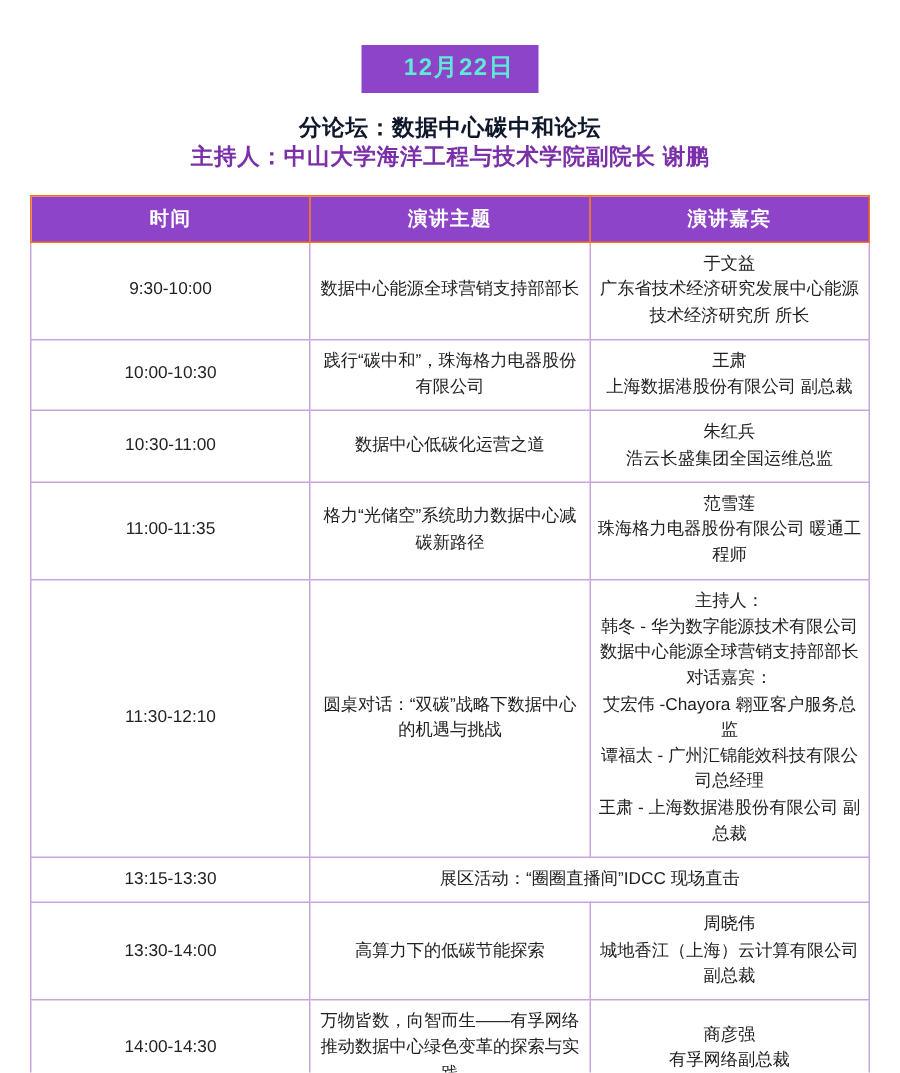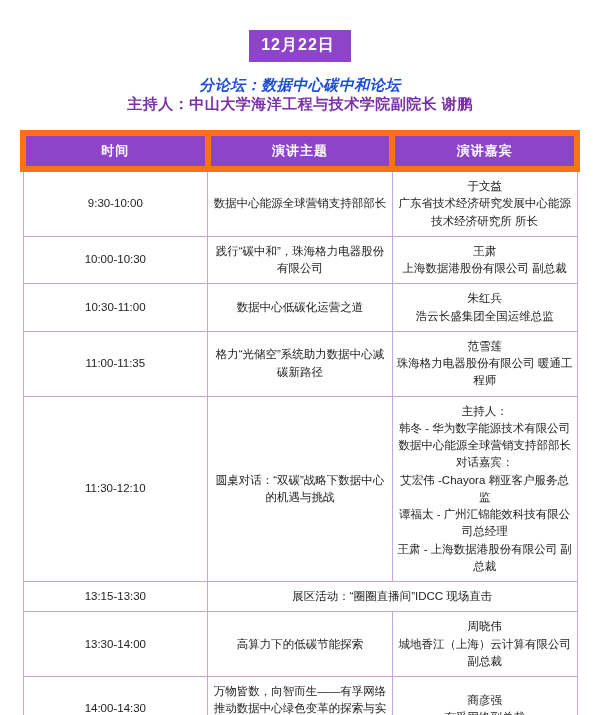--- a/index.html
+++ b/index.html
@@ -20,55 +20,54 @@
     box-sizing: border-box;
     padding: 0 20px;
   }
   .date-badge-wrap {
     text-align: center;
     padding-top: 30px;
   }
   .date-badge {
     display: inline-block;
     background: #8e44c8;
-    color: #ffffff;
+    color: #5eead4;
     font-size: 16px;
     font-weight: bold;
-    padding: 5px 16px 6px 12px;
+    padding: 5px 16px 6px 28px;
     letter-spacing: 1px;
   }
   .forum-title {
     text-align: center;
-    color: #1d4ed8;
+    color: #0f172a;
     font-size: 15px;
     font-weight: bold;
     margin-top: 14px;
     letter-spacing: 0.5px;
-    font-style: italic;
   }
   .host-line {
     text-align: center;
     color: #7b2fa8;
     font-size: 15px;
     font-weight: bold;
     letter-spacing: 0.5px;
   }
   table.agenda {
     width: 560px;
     border-collapse: collapse;
     margin-top: 16px;
     table-layout: fixed;
   }
   table.agenda th {
     background: #8e44c8;
     color: #ffffff;
     font-size: 13px;
     font-weight: bold;
     height: 28px;
-    border: 6px solid #f97316;
+    border: 1px solid #f97316;
     letter-spacing: 1px;
   }
   table.agenda td {
     border: 1px solid #c9a5de;
     font-size: 11.5px;
     color: #222222;
     text-align: center;
     vertical-align: middle;
     padding: 6px 4px;
     line-height: 1.5;

